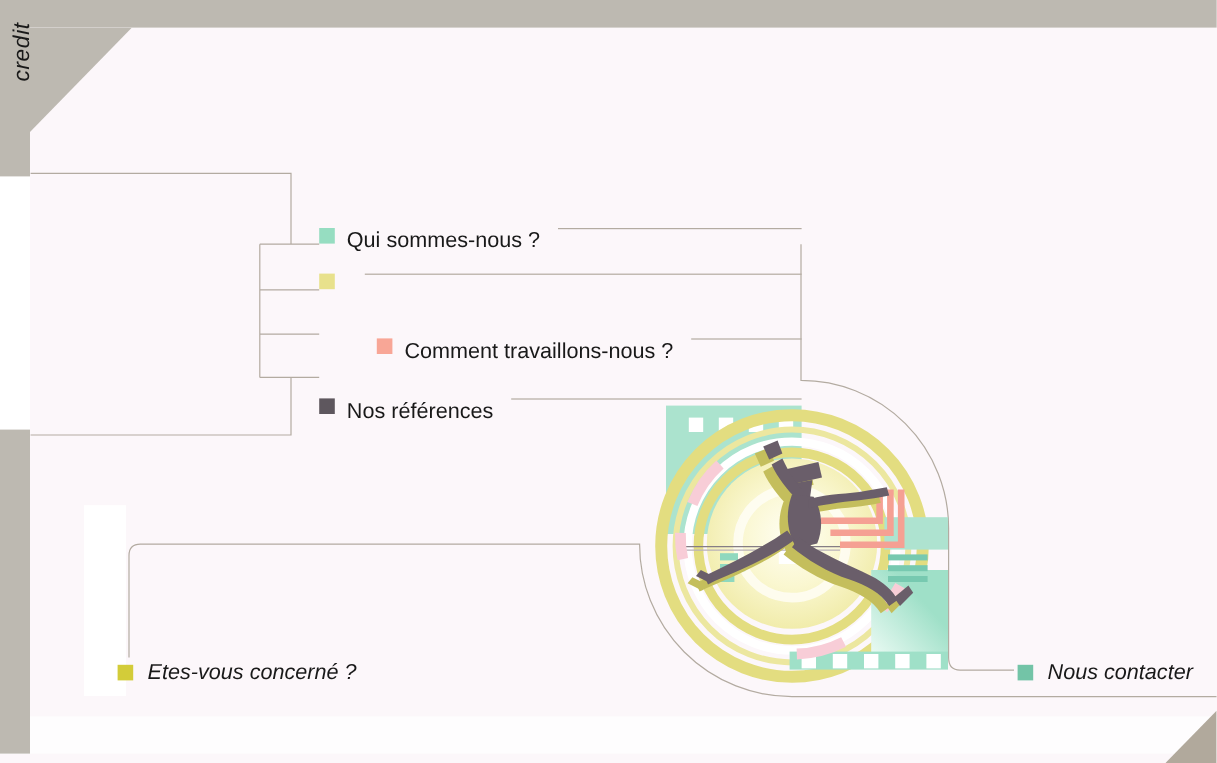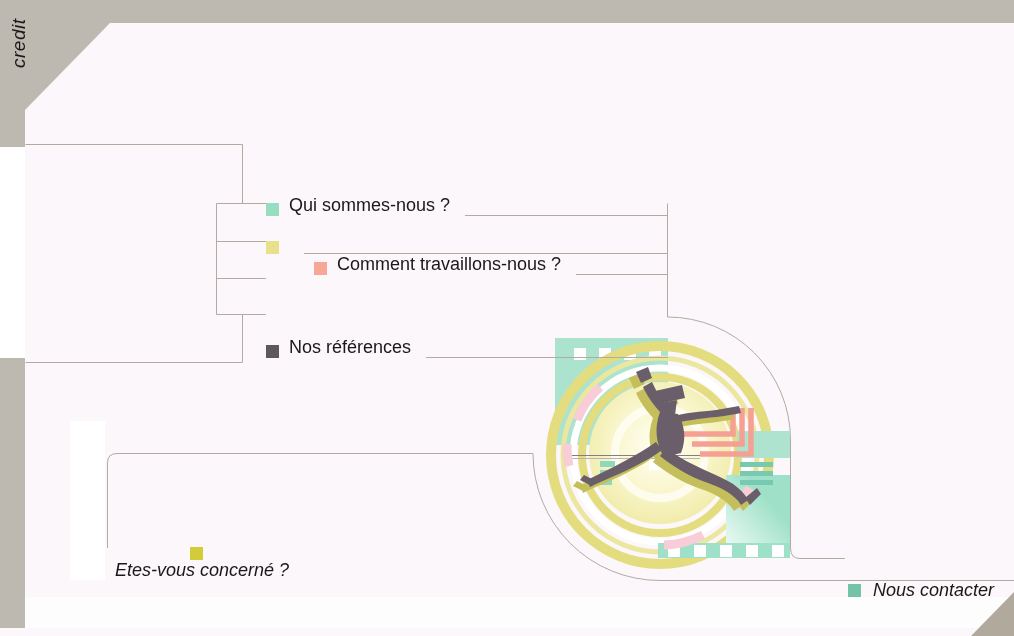--- a/index.html
+++ b/index.html
@@ -30,35 +30,35 @@
   .credit {
     position:absolute; left:8px; top:68px;
     transform:rotate(-90deg); transform-origin:top left;
     font-style:italic; font-size:19px; letter-spacing:.5px; color:#191919;
     cursor:pointer; white-space:nowrap;
   }
 
   
   .menu-row {
     position:absolute; left:266px; width:402px; height:26px;
-    display:flex; align-items:flex-end; cursor:pointer;
+    display:flex; align-items:flex-start; cursor:pointer;
   }
   .menu-row .bullet { width:13px; height:13px; flex:0 0 13px; margin-right:10px; }
   .menu-row .label  { font-size:18px; white-space:nowrap; color:#191919; }
   .menu-row .lead   { flex:1 1 auto; height:1px; background:#b3aba1; margin-left:15px; }
-  .row-1 { top:190px; } .row-2 { top:228px; } .row-3 { top:249px;padding-left:48px; } .row-4 { top:301px;margin-top:31px; }
+  .row-1 { top:190px; } .row-2 { top:228px; } .row-3 { top:282px;padding-left:48px; } .row-4 { top:301px;margin-top:31px; }
 
   
   .link-row {
     position:absolute; height:26px; display:flex; align-items:center; cursor:pointer;
   }
   .link-row .bullet { width:13px; height:13px; flex:0 0 13px; margin-right:12px; }
   .link-row .label  { font-size:18px; font-style:italic; white-space:nowrap; color:#191919; }
-  .link-concerned { left:115px;  top:547px;flex-direction:column; }
-  .link-contact   { left:848px; top:577px; }
+  .link-concerned { left:98px;  top:547px; }
+  .link-contact   { left:848px; top:547px; }
 </style>
 </head>
 <body>
 
 <div class="abs band-bottom"></div>
 <div class="abs strip-top"></div>
 <div class="abs strip-left"></div>
 <div class="abs corner-tl"></div>
 <div class="abs corner-br"></div>
 <div class="abs tab-left"></div>

